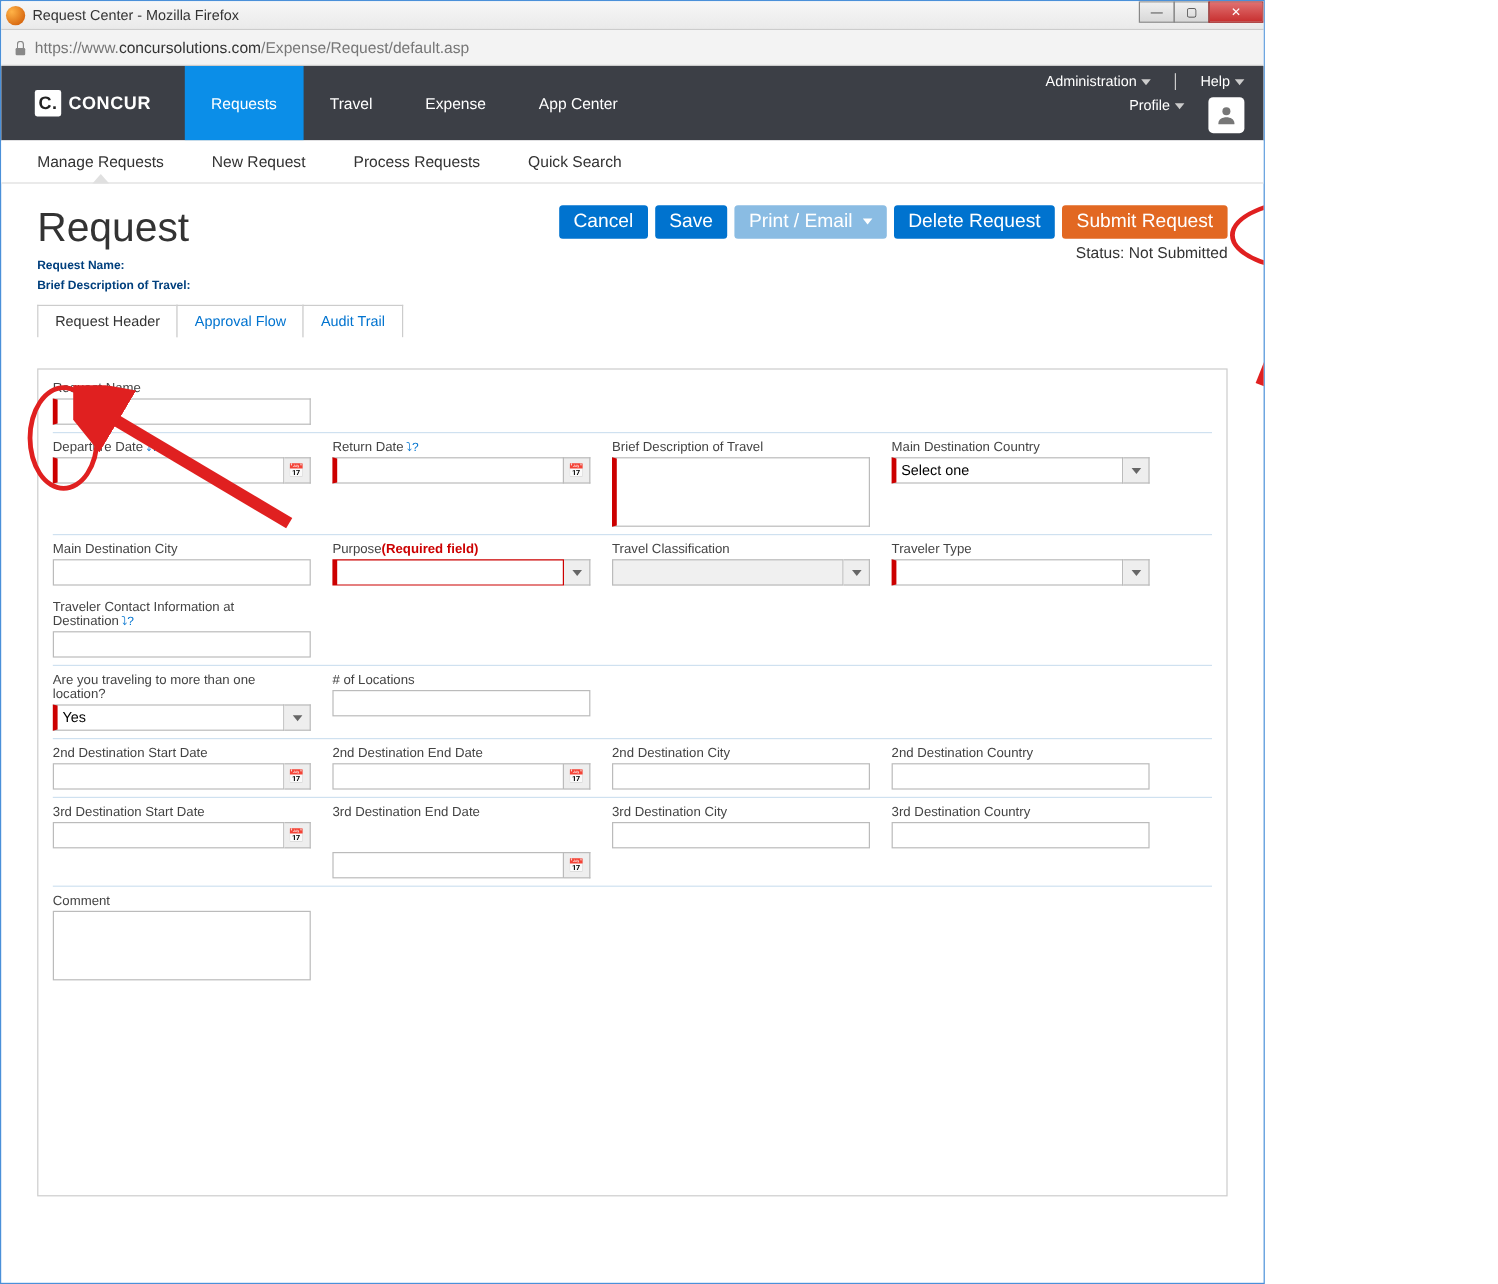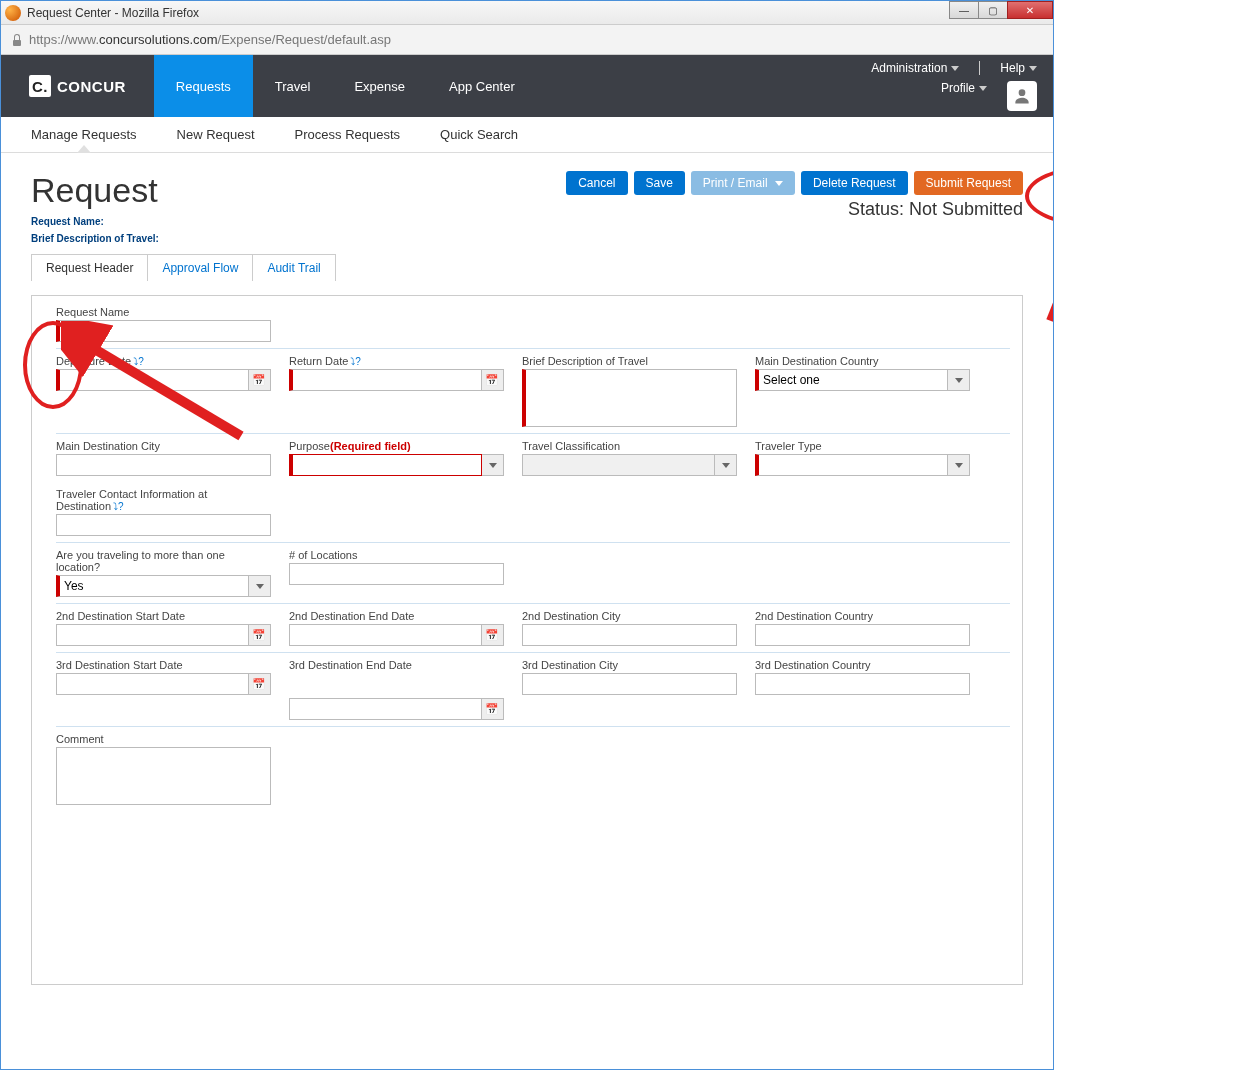--- a/index.html
+++ b/index.html
@@ -27,30 +27,30 @@
   .avatar { width:30px; height:30px; background:#fff; border-radius:4px; display:flex; align-items:center; justify-content:center; }
   .avatar svg { fill:#777; }
   .caret { display:inline-block; width:0; height:0; border-left:4px solid transparent; border-right:4px solid transparent; border-top:5px solid #ccc; margin-left:4px; vertical-align:middle; }
   .subnav { background:#fff; border-bottom:1px solid #dcdcdc; height:36px; display:flex; align-items:center; padding: 0 30px; gap:40px; position: relative; }
   .subnav a { color:#333; font-size:13px; text-decoration:none; cursor:pointer; position:relative; padding:10px 0; }
   .subnav a.active::after { content:""; position:absolute; bottom:-1px; left:50%; transform:translateX(-50%); width:0;height:0; border-left:7px solid transparent; border-right:7px solid transparent; border-bottom:8px solid #e0e0e0; }
   .page { padding: 18px 30px 10px 30px; }
   .page-head-row { display:flex; align-items:flex-start; justify-content:space-between; }
   .page-title { font-size: 34px; font-weight:300; color:#333; }
   .btnbar { display:flex; gap:6px; align-items:center; }
-  .btn { border:none; border-radius:3px; padding: 5px 12px; font-size:12px; color:#fff; cursor:pointer; }
+  .btn { border:none; border-radius:3px; padding: 5px 12px; font-size:16px; color:#fff; cursor:pointer; }
   .btn-blue { background:#0073cf; }
   .btn-blue-disabled { background:#8abce3; }
   .btn-orange { background:#e26822; }
-  .status-line { text-align:right; font-size:18px; color:#333; margin-top:4px; }
+  .status-line { text-align:right; font-size:13px; color:#333; margin-top:4px; }
   .form-meta { color:#003f7d; font-weight:bold; font-size:10px; margin-top:6px; }
   .tabs { display:flex; margin-top:10px; }
   .tab { border:1px solid #ccc; border-bottom:none; padding:6px 14px; font-size:12px; background:#fff; color:#0073cf; cursor:pointer; margin-right:-1px; }
   .tab.active { color:#333; }
-  .form-area { border:1px solid #ccc; margin: 4px 30px 30px 30px; height: 690px; overflow-y:scroll; position:relative;padding-left:12px; }
+  .form-area { border:1px solid #ccc; margin: 16px 30px 30px 30px; height: 690px; overflow-y:scroll; position:relative; }
   .form-pad { padding: 10px 12px; }
   .row { display:flex; gap:18px; border-top:1px solid #cfe1f0; padding-top:6px; margin-top:6px; }
   .row.first { border-top:none; margin-top:0; padding-top:0; }
   .fld { display:flex; flex-direction:column; font-size:11px; color:#333; }
   .fld label { margin-bottom:2px; color:#444; }
   .ipt { border:1px solid #bbb; height:22px; background:#fff; padding:0 4px; font-size:12px; }
   .ipt.req { border-left:4px solid #c00; }
   .ipt.sel { background:#f0f0f0; }
   .ta { border:1px solid #bbb; background:#fff; resize:none; font-size:12px; padding:2px 4px; }
   .ta.req { border-left:4px solid #c00; }

